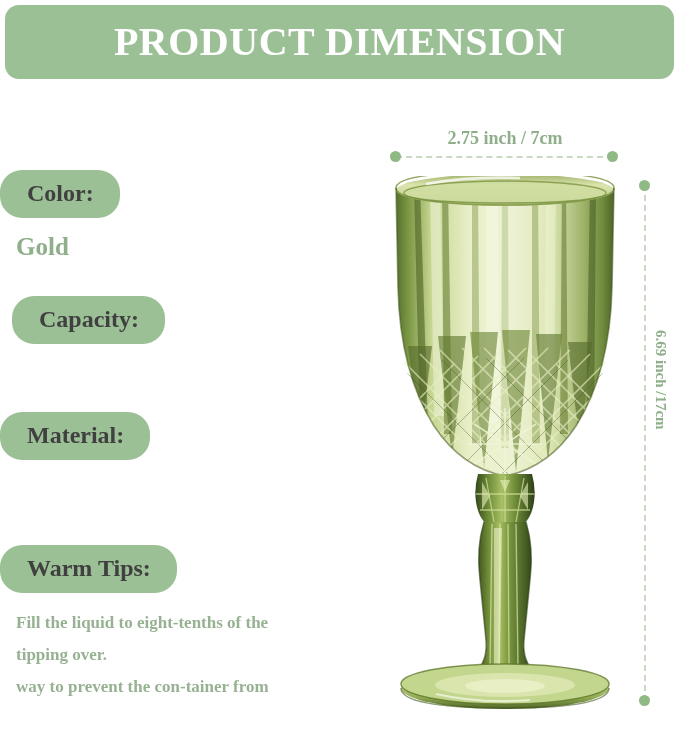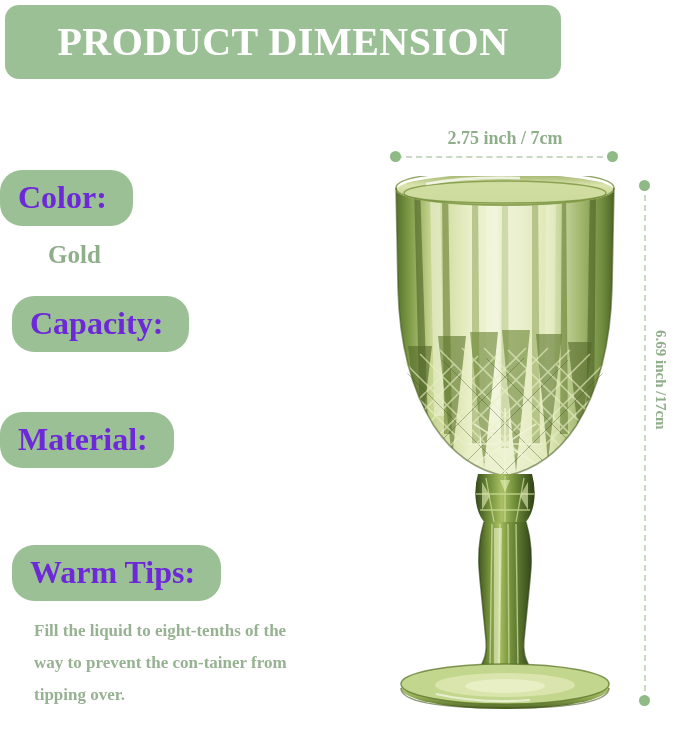--- a/index.html
+++ b/index.html
@@ -14,21 +14,21 @@
     overflow: hidden;
     font-family: "Liberation Serif", "DejaVu Serif", serif;
     -webkit-font-smoothing: antialiased;
   }
 
   
   .header-banner {
     position: absolute;
     left: 5px;
     top: 5px;
-    width: 556px;
+    width: 669px;
     height: 74px;
     background: #9cc095;
     border-radius: 14px;
     display: flex;
     align-items: center;
     justify-content: center;
     box-sizing: border-box;
   }
   .header-title {
     color: #ffffff;
@@ -45,46 +45,46 @@
     left: 0;
     top: 160px;
     width: 372px;
   }
   .spec-block { position: absolute; left: 0; width: 372px; }
 
   .spec-pill {
     display: inline-block;
     background: #9cc095;
     border-radius: 22px;
-    color: #6d28d9;
-    font-size: 32px;
+    color: #404040;
+    font-size: 24px;
     font-weight: bold;
     line-height: 1;
-    padding: 11px 26px 13px 18px;
+    padding: 11px 26px 13px 27px;
     white-space: nowrap;
     box-sizing: border-box;
   }
   .spec-value {
     display: block;
     color: #8fae8a;
     font-size: 25px;
     font-weight: bold;
     line-height: 1;
     margin-top: 16px;
-    padding-left: 48px;
+    padding-left: 16px;
     white-space: nowrap;
   }
   .tips-body {
     display: block;
     color: #97b292;
     font-size: 17px;
     font-weight: bold;
     line-height: 32px;
     margin-top: 14px;
-    padding-left: 22px;
+    padding-left: 16px;
     width: 330px;
   }
   .tips-line { display: block; white-space: nowrap; }
 
   
   .dim-h-wrap {
     position: absolute;
     left: 390px;
     top: 128px;
     width: 230px;
@@ -173,26 +173,26 @@
   </div>
 
   <div class="spec-block" style="top:136px;margin-left:12px;">
     <span class="spec-pill">Capacity:</span>
   </div>
 
   <div class="spec-block" style="top:252px;">
     <span class="spec-pill">Material:</span>
   </div>
 
-  <div class="spec-block" style="top:385px;margin-left:12px;">
+  <div class="spec-block" style="top:385px;">
     <span class="spec-pill">Warm Tips:</span>
     <span class="tips-body">
       <span class="tips-line">Fill the liquid to eight-tenths of the</span>
+      <span class="tips-line">tipping over.</span>
       <span class="tips-line">way to prevent the con-tainer from</span>
-      <span class="tips-line">tipping over.</span>
     </span>
   </div>
 
 </div>
 
 <div class="dim-h-wrap">
   <div class="dim-h-label">2.75 inch / 7cm</div>
   <div class="dim-h-line"></div>
   <div class="dot dot-h-left"></div>
   <div class="dot dot-h-right"></div>

